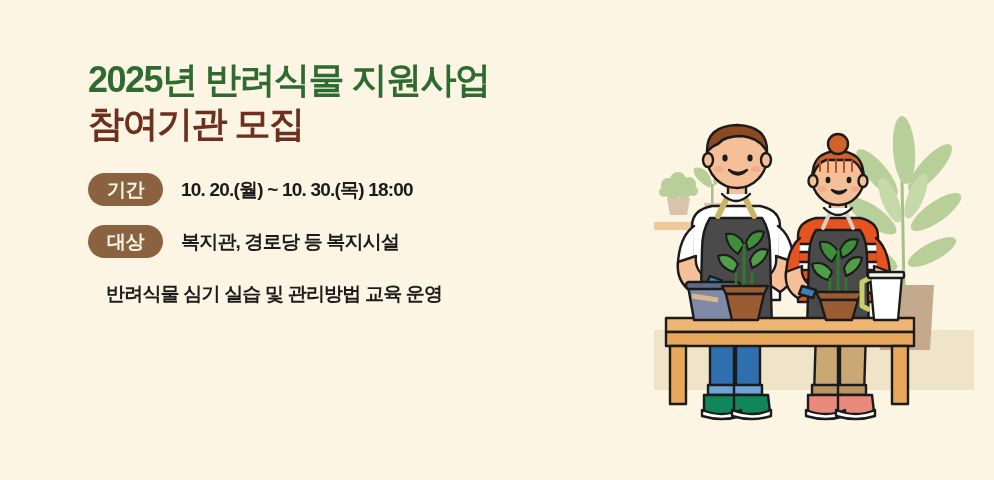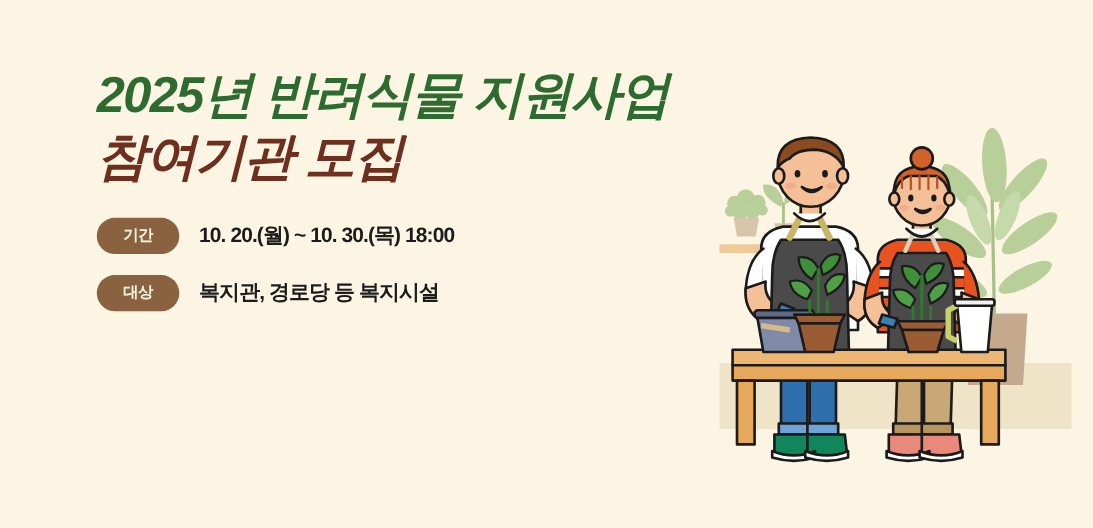--- a/index.html
+++ b/index.html
@@ -25,26 +25,25 @@
     left: 88px;
     top: 58px;
     width: 620px;
     z-index: 3;
   }
   .title-block {
     margin: 0 0 22px 0;
   }
   .title-line {
     display: block;
-    font-size: 46px;
+    font-size: 36px;
     line-height: 1.22;
     font-weight: 800;
     letter-spacing: -1.5px;
     white-space: nowrap;
-    font-style: italic;
   }
   .title-line-1 { color: #2e6b30; }
   .title-line-2 { color: #6e2f1e; }
 
   .info-list {
     margin: 0;
     padding: 0;
     list-style: none;
   }
   .info-row {
@@ -53,21 +52,21 @@
     height: 44px;
     margin-bottom: 8px;
   }
   .badge {
     flex: 0 0 auto;
     width: 75px;
     height: 33px;
     border-radius: 17px;
     background: #8a6240;
     color: #fdf5e3;
-    font-size: 14px;
+    font-size: 19px;
     font-weight: 700;
     letter-spacing: -0.5px;
     display: flex;
     align-items: center;
     justify-content: center;
     box-sizing: border-box;
   }
   .info-text {
     margin-left: 18px;
     font-size: 19px;
@@ -316,19 +315,20 @@
         <span class="badge">기간</span>
         <span class="info-text bold-nums">10. 20.(월) ~ 10. 30.(목) 18:00</span>
       </li>
 
       <li class="info-row">
         <span class="badge">대상</span>
         <span class="info-text">복지관, 경로당 등 복지시설</span>
       </li>
 
       <li class="info-row">
+        <span class="info-text">반려식물 심기 실습 및 관리방법 교육 운영</span>
       </li>
 
 
     </ul>
   </div>
 
 </div>
 
 </body></html>

